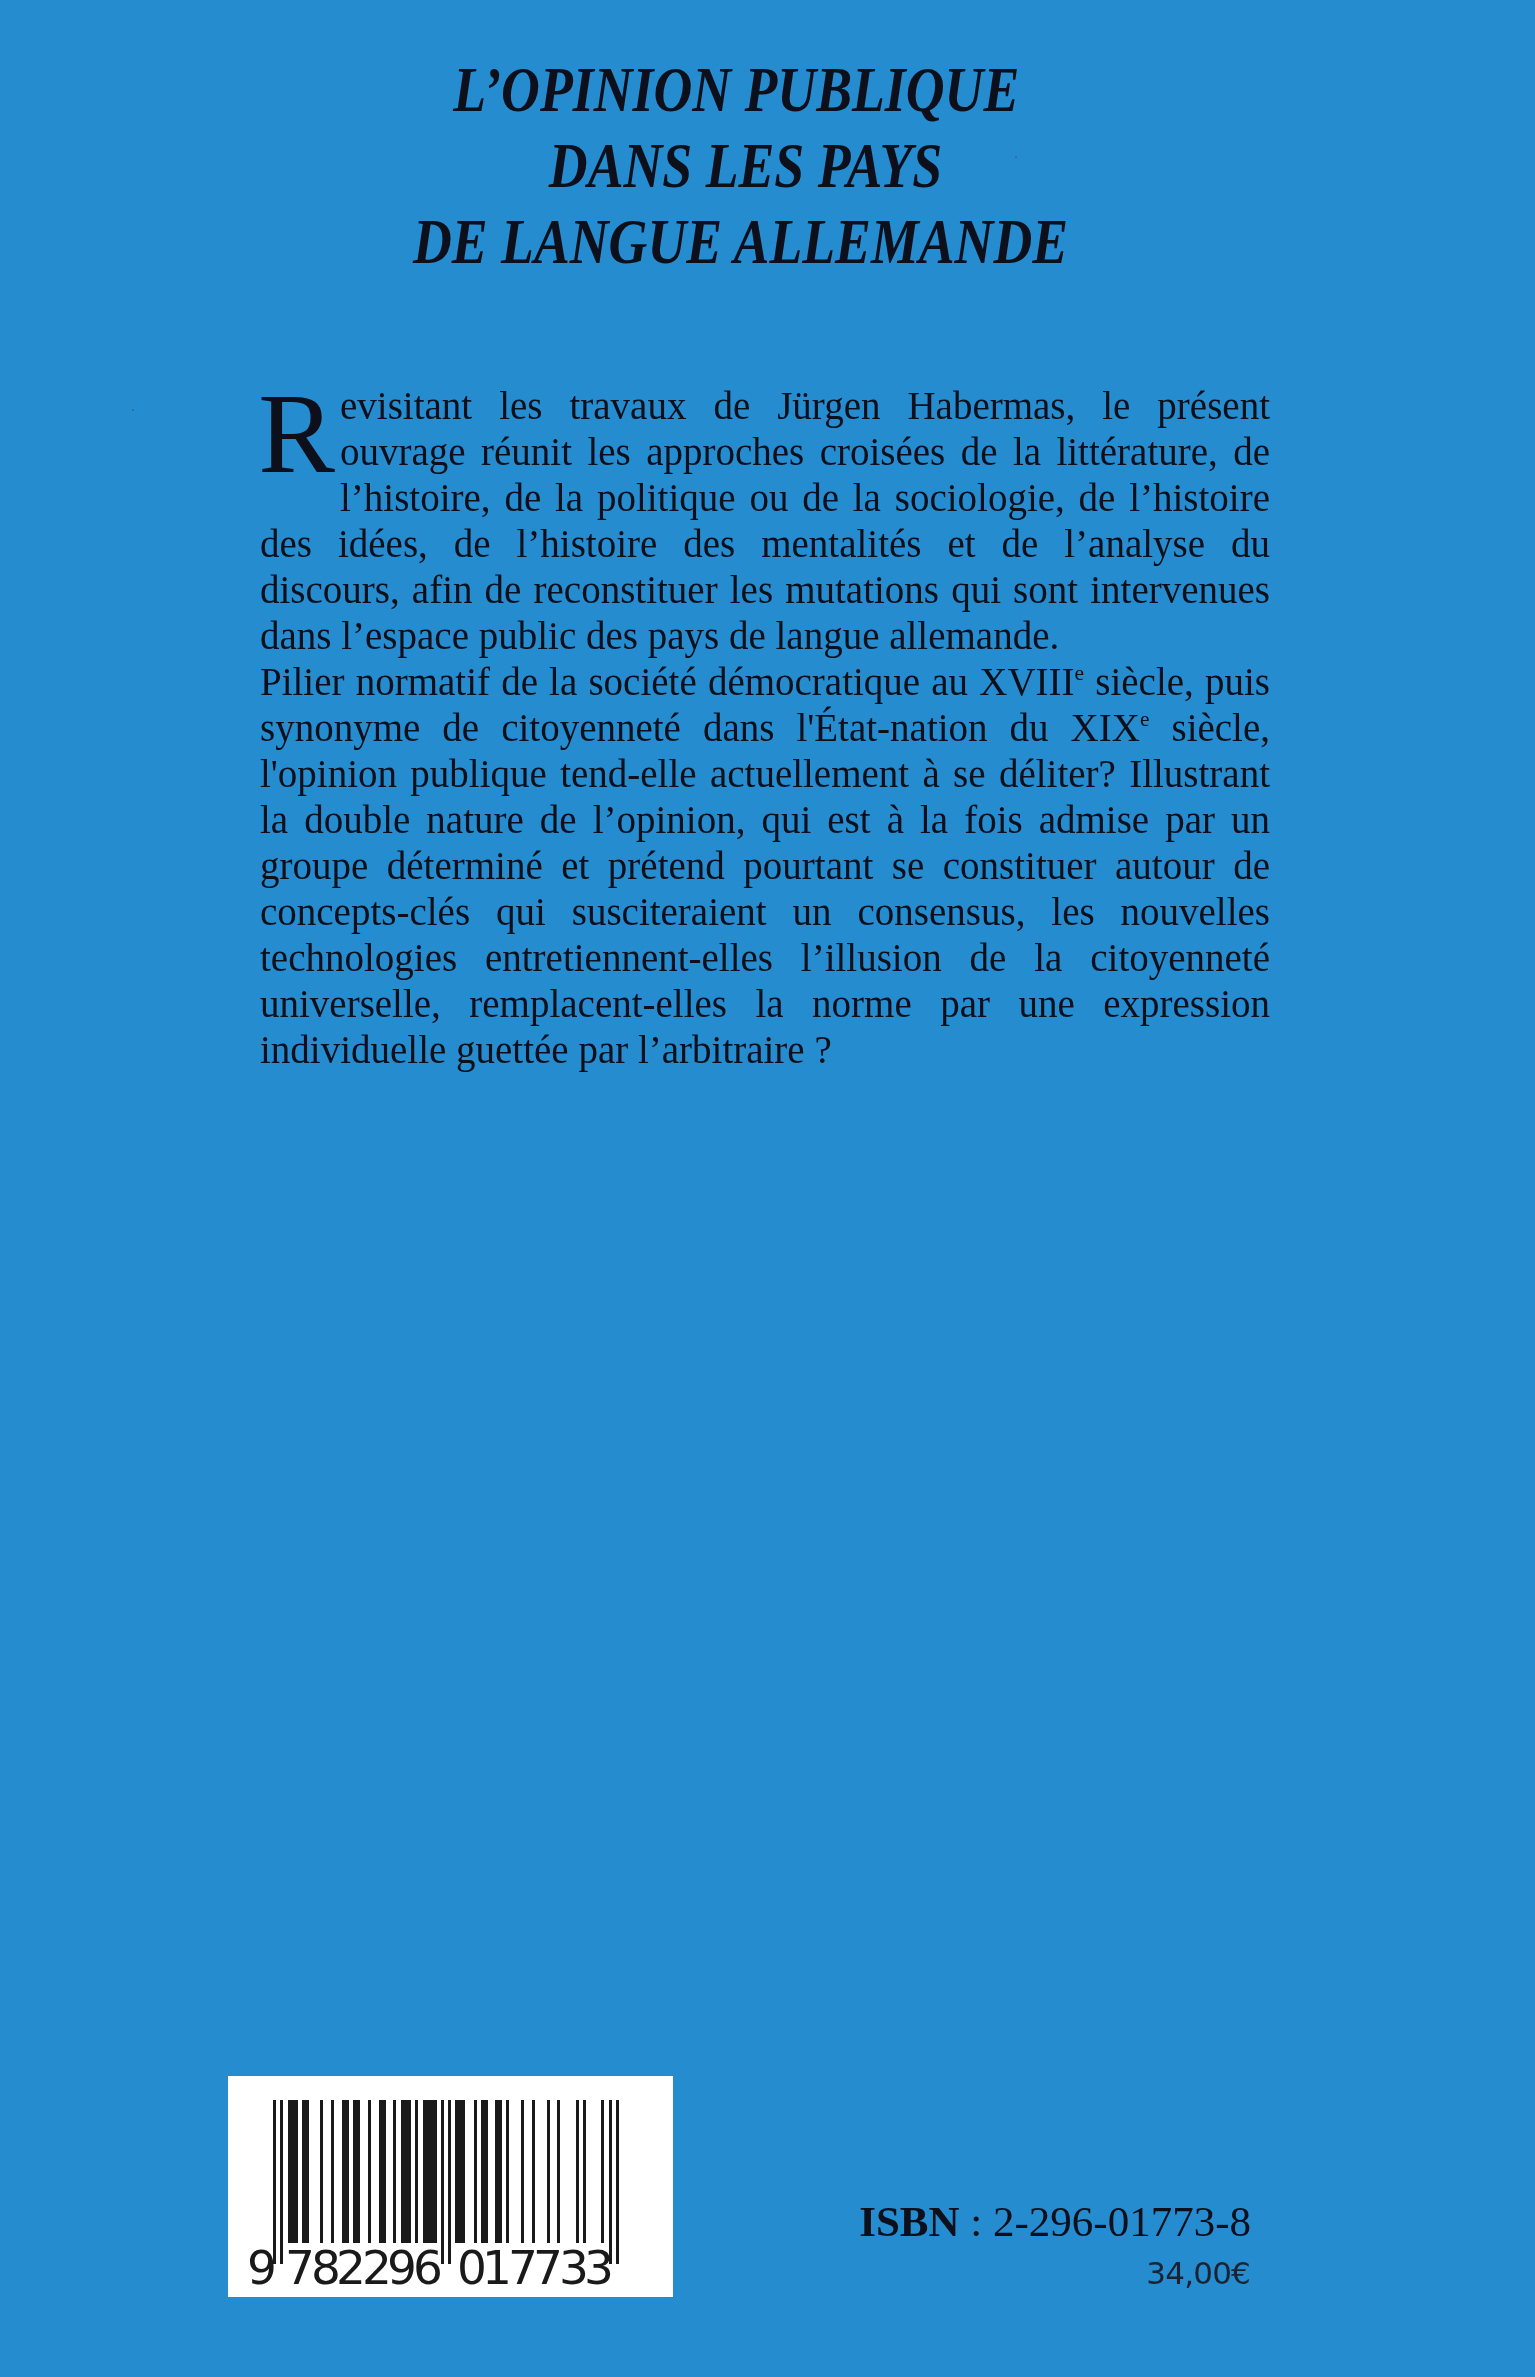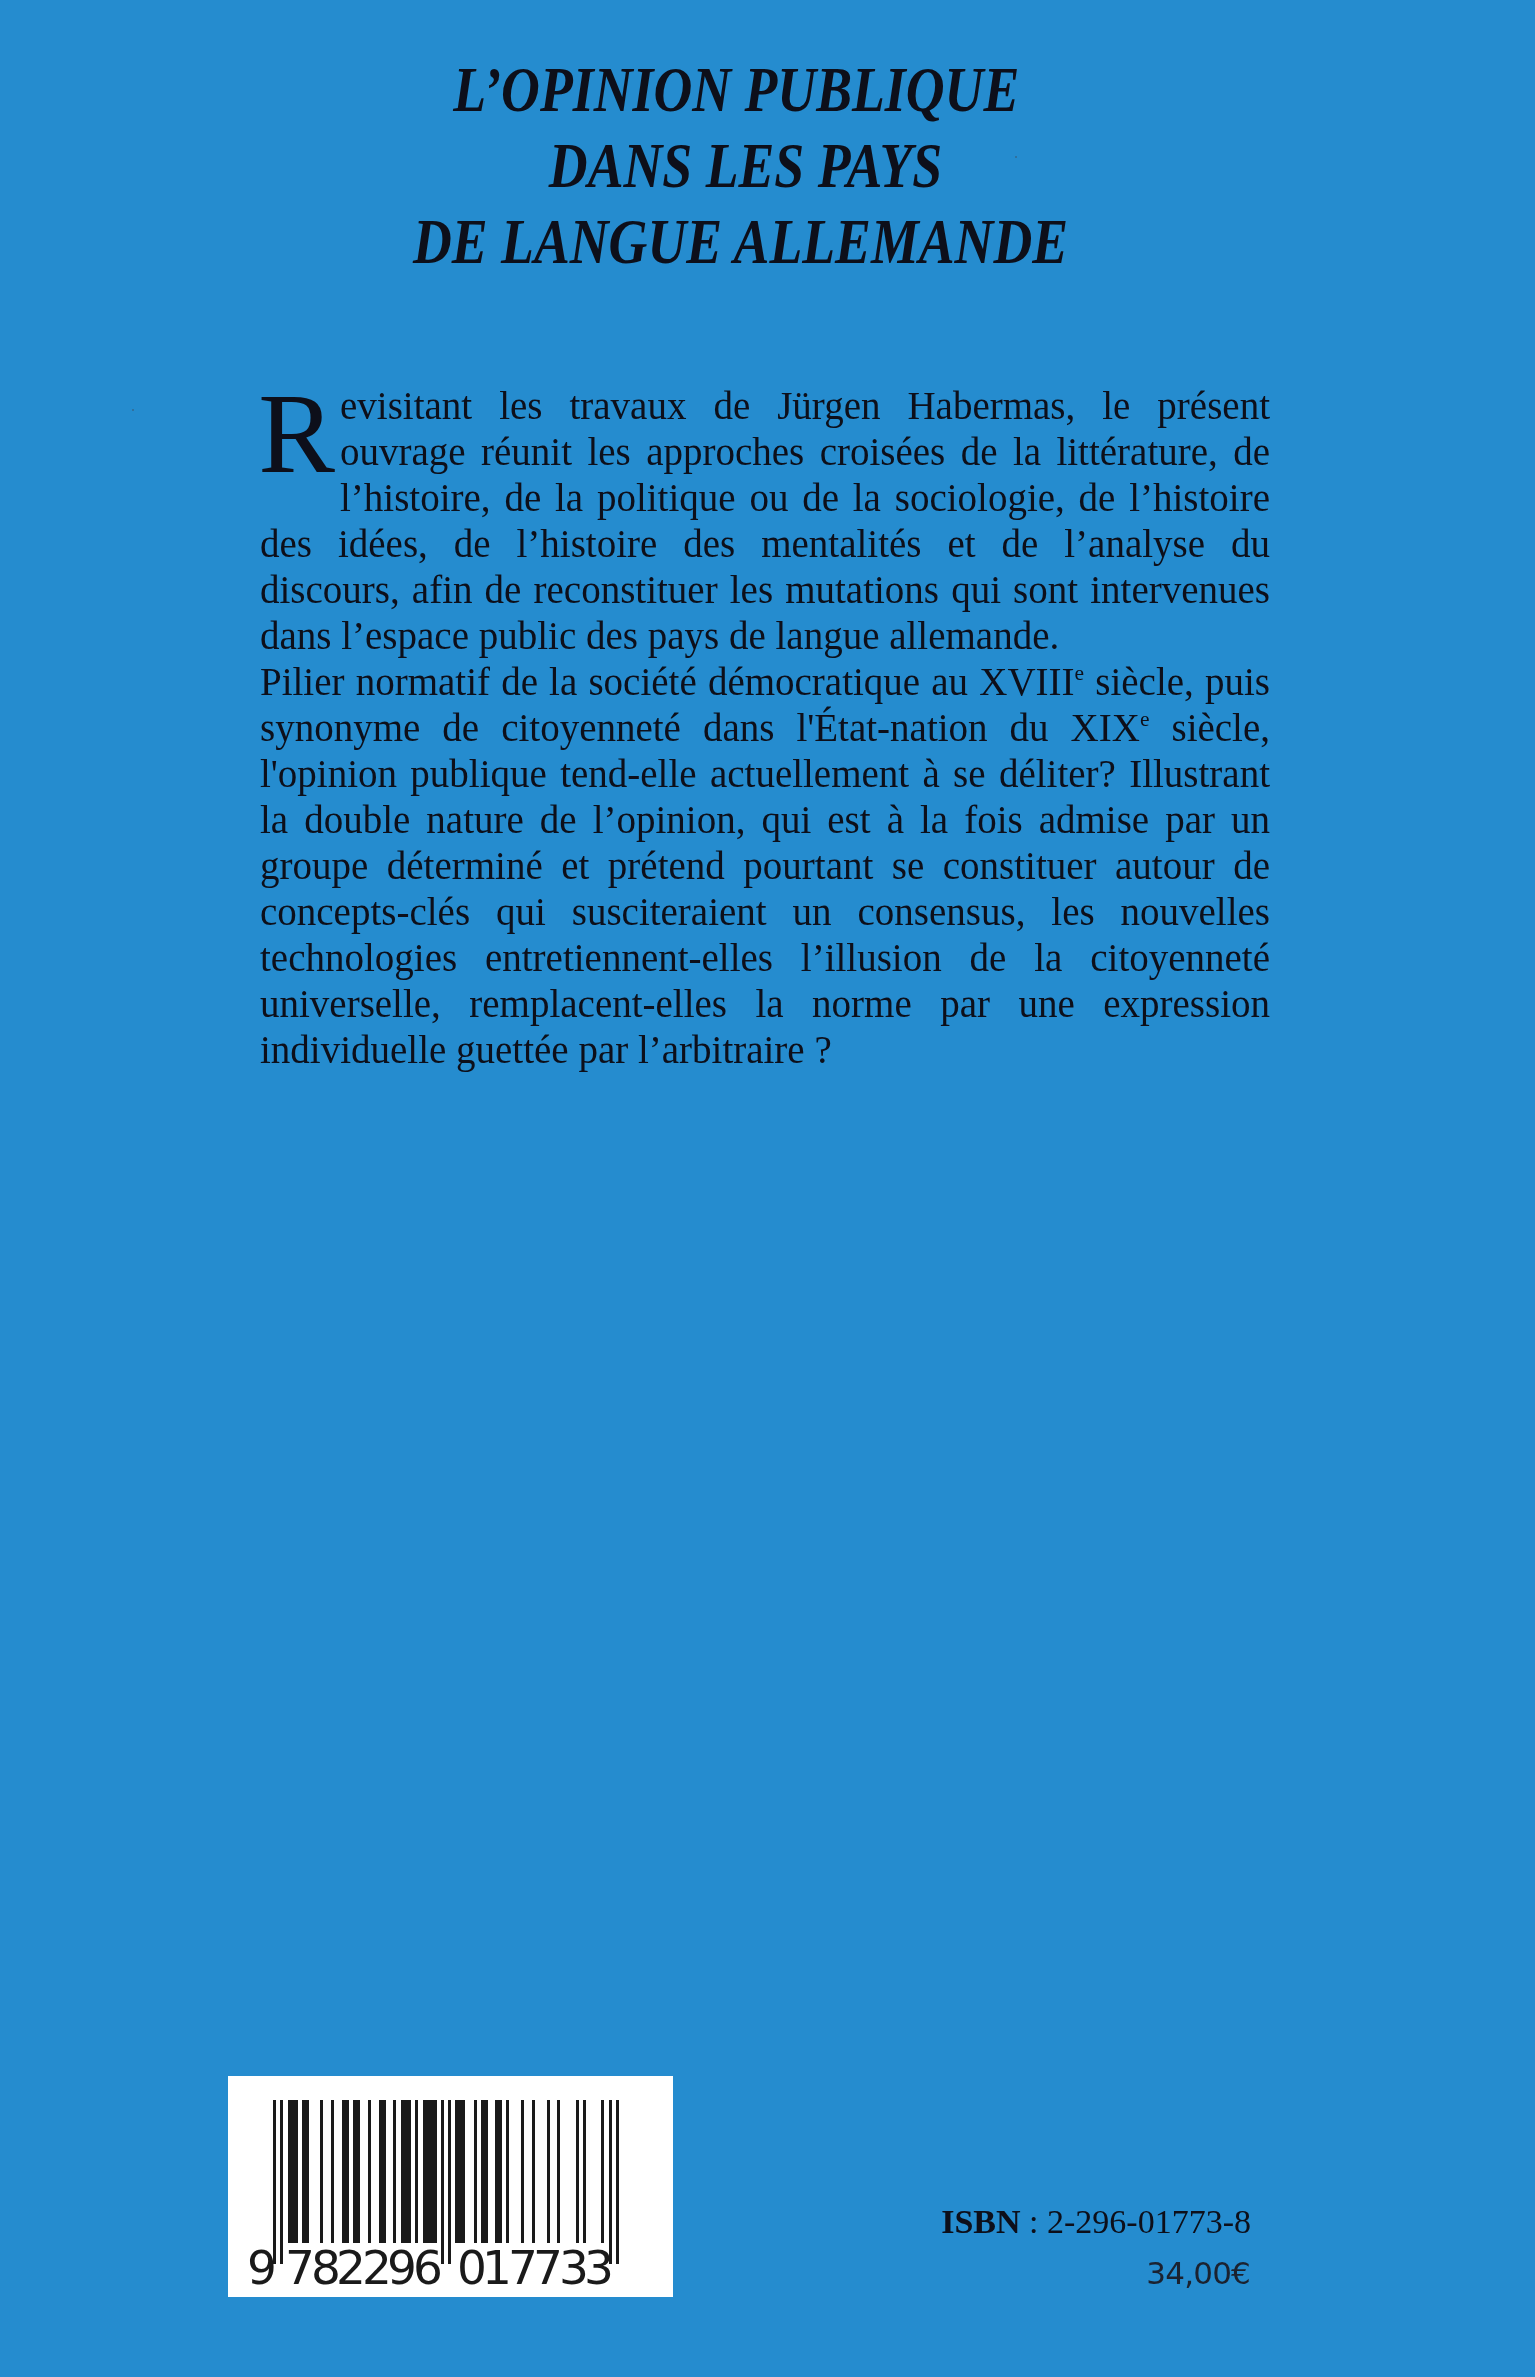--- a/index.html
+++ b/index.html
@@ -114,21 +114,21 @@
       width: 23.5px;
       text-align: center;
     }
 
     
     .isbn {
       position: absolute;
       right: 284px;
       top: 2203px;
       font-family: "Liberation Serif", "DejaVu Serif", serif;
-      font-size: 34px;
+      font-size: 43px;
       line-height: 37px;
       color: #0d0f1a;
       white-space: nowrap;
     }
     .isbn .isbn-label { font-weight: bold; }
     .price {
       position: absolute;
       right: 285px;
       top: 2248px;
       font-family: "DejaVu Sans", "Liberation Sans", sans-serif;

